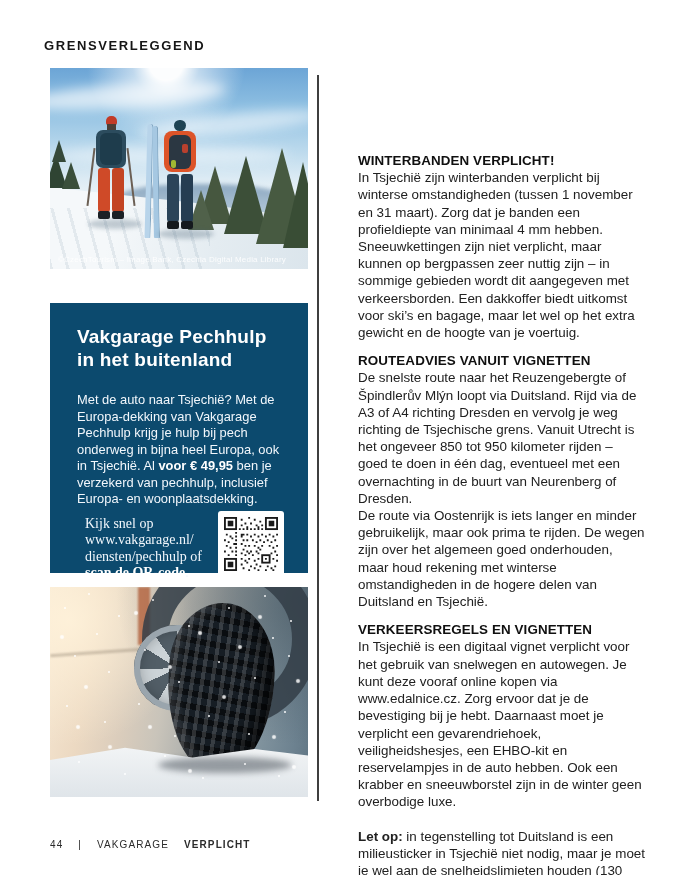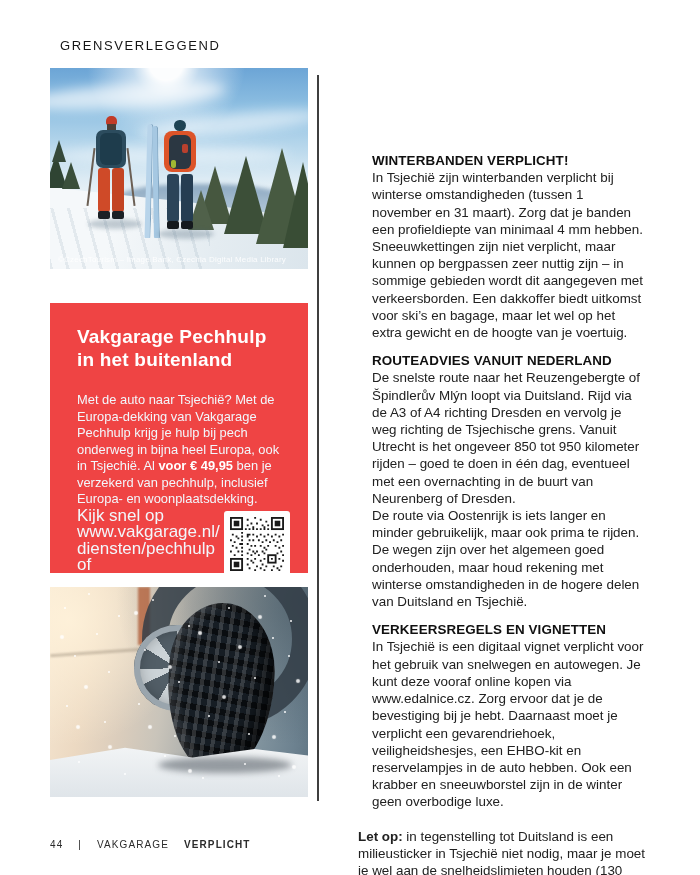--- a/index.html
+++ b/index.html
@@ -3,21 +3,21 @@
 <meta charset="utf-8">
 <style>
   html,body{margin:0;padding:0;}
   body{
     width:700px;height:875px;position:relative;background:#ffffff;
     font-family:"Liberation Sans", sans-serif;color:#1f1f1f;overflow:hidden;
   }
   .abs{position:absolute;}
 
   
-  .page-header{left:60px;top:38px;font-size:13px;letter-spacing:1.6px;color:#161616;}
+  .page-header{left:44px;top:38px;font-size:13px;letter-spacing:1.6px;color:#161616;font-weight:bold;}
   .column-divider{left:317px;top:75px;width:2px;height:726px;background:#3f3f3f;}
   .page-footer{left:50px;top:839px;font-size:10px;letter-spacing:1.1px;color:#2b2b2b;display:flex;gap:15px;}
   .page-footer .b{font-weight:700;}
 
   
   .photo1{left:50px;top:68px;width:258px;height:201px;overflow:hidden;
     background:linear-gradient(180deg,#6ca5d6 0%,#8fc0e2 20%,#b9d8ec 40%,#dcebf4 55%,#edf4f8 65%);}
   .p1-sun{left:0;top:0;width:258px;height:120px;
     background:radial-gradient(circle at 45% -4%,rgba(255,255,255,.98) 0 9%,rgba(255,255,255,.55) 18%,rgba(255,255,255,0) 42%);}
   .p1-cloud{background:rgba(255,255,255,.65);border-radius:50%;filter:blur(6px);}
@@ -64,28 +64,28 @@
   .sr-patch{left:13px;top:40px;width:5px;height:8px;background:#9fb832;border-radius:2px;}
   .sr-patch2{left:24px;top:24px;width:6px;height:9px;background:#b8402e;border-radius:2px;}
   .sr-leg1{left:9px;top:54px;width:12px;height:48px;background:#2b4459;border-radius:3px;}
   .sr-leg2{left:23px;top:54px;width:12px;height:48px;background:#253d52;border-radius:3px;}
   .sr-boot1{left:9px;top:101px;width:12px;height:8px;background:#14191d;border-radius:2px;}
   .sr-boot2{left:23px;top:101px;width:12px;height:8px;background:#14191d;border-radius:2px;}
   .sr-shadow{left:0px;top:109px;width:56px;height:10px;}
   .photo-credit{left:8px;bottom:5px;font-size:8px;letter-spacing:.2px;color:rgba(255,255,255,.88);}
 
   
-  .promo{left:50px;top:303px;width:258px;height:270px;background:#ef4444;box-sizing:border-box;
+  .promo{left:50px;top:303px;width:258px;height:270px;background:#0c4a6e;box-sizing:border-box;
     padding:22px 24px 0 27px;}
   .promo-title{font-size:19px;line-height:23px;font-weight:700;color:#ffffff;letter-spacing:.2px;}
   .promo-title span{display:block;}
   .promo-body{margin:21px 0 0;font-size:12.9px;line-height:16.5px;color:#f2f7fc;}
   .promo .b{font-weight:700;color:#ffffff;}
   .promo-bottom{display:flex;align-items:flex-start;}
-  .promo-cta{flex:1;margin:0;font-size:17px;line-height:16.5px;color:#f2f7fc;}
+  .promo-cta{flex:1;margin:8px;font-size:14px;line-height:16.5px;color:#f2f7fc;font-family:Liberation Serif, serif;}
   .promo-cta .line{display:block;}
   .qr{width:66px;height:66px;background:#ffffff;border-radius:3px;box-sizing:border-box;padding:6px;margin:3px 0 0 4px;}
   .qr svg{display:block;width:54px;height:54px;}
 
   
   .photo2{left:50px;top:587px;width:258px;height:210px;overflow:hidden;
     background:linear-gradient(100deg,#f6e7d2 0%,#ecd9c2 18%,#dbcdbc 32%,#c9c4ba 45%,#a7abaa 60%,#8496a0 78%,#6d8290 92%,#5f7482 100%);}
   .p2-darkcorner{left:0;top:0;width:258px;height:210px;
     background:radial-gradient(ellipse at 97% 6%,rgba(55,70,80,.55),transparent 52%);}
   .p2-glow{left:0;top:0;width:258px;height:210px;
@@ -121,21 +121,21 @@
     228px 188px 0 0 rgba(255,255,255,.95),46px 46px 0 0 rgba(255,255,255,.9),222px 50px 0 0 rgba(255,255,255,.95);}
   .p2-flakes::after{content:"";position:absolute;width:4px;height:4px;border-radius:50%;background:transparent;
     box-shadow:84px 24px 1px 0 rgba(255,255,255,.85),188px 58px 1px 0 rgba(255,255,255,.85),34px 98px 1px 0 rgba(255,255,255,.85),
     148px 44px 1px 0 rgba(255,255,255,.85),222px 148px 1px 0 rgba(255,255,255,.85),58px 158px 1px 0 rgba(255,255,255,.85),
     118px 78px 1px 0 rgba(255,255,255,.85),246px 92px 1px 0 rgba(255,255,255,.85),10px 48px 1px 0 rgba(255,255,255,.85),
     172px 108px 1px 0 rgba(255,255,255,.85),98px 138px 1px 0 rgba(255,255,255,.85),208px 28px 1px 0 rgba(255,255,255,.85),
     138px 182px 1px 0 rgba(255,255,255,.85),26px 138px 1px 0 rgba(255,255,255,.85),242px 178px 1px 0 rgba(255,255,255,.85);}
 
   
   .article{left:358px;top:152px;width:288px;font-size:13.4px;line-height:17.2px;color:#212121;}
-  .article section{margin:0 0 11px 14px;}
+  .article section{margin:0 0 11px 0;}
   .article h3{margin:0;font-size:13.4px;line-height:17.2px;font-weight:700;color:#101010;letter-spacing:.1px;}
   .article p{margin:0;}
   .article .note{margin-top:17px;}
   .article .note .b{font-weight:700;text-align:right;}
 </style>
 </head>
 <body>
 
 <div class="abs page-header">GRENSVERLEGGEND</div>
 
@@ -240,21 +240,21 @@
   <div class="abs p2-tireshadow"></div>
   <div class="abs p2-flakes"></div>
 </div>
 
 <div class="abs article">
   <section>
     <h3>WINTERBANDEN VERPLICHT!</h3>
     <p>In Tsjechië zijn winterbanden verplicht bij winterse omstandigheden (tussen 1 november en 31 maart). Zorg dat je banden een profieldiepte van minimaal 4 mm hebben. Sneeuwkettingen zijn niet verplicht, maar kunnen op bergpassen zeer nuttig zijn – in sommige gebieden wordt dit aangegeven met verkeersborden. Een dakkoffer biedt uitkomst voor ski’s en bagage, maar let wel op het extra gewicht en de hoogte van je voertuig.</p>
   </section>
   <section>
-    <h3>ROUTEADVIES VANUIT NEDERLAND</h3>
+    <h3>ROUTEADVIES VANUIT VIGNETTEN</h3>
     <p>De snelste route naar het Reuzengebergte of Špindlerův Mlýn loopt via Duitsland. Rijd via de A3 of A4 richting Dresden en vervolg je weg richting de Tsjechische grens. Vanuit Utrecht is het ongeveer 850 tot 950 kilometer rijden – goed te doen in één dag, eventueel met een overnachting in de buurt van Neurenberg of Dresden.</p>
     <p>De route via Oostenrijk is iets langer en minder gebruikelijk, maar ook prima te rijden. De wegen zijn over het algemeen goed onderhouden, maar houd rekening met winterse omstandigheden in de hogere delen van Duitsland en Tsjechië.</p>
   </section>
   <section>
     <h3>VERKEERSREGELS EN VIGNETTEN</h3>
     <p>In Tsjechië is een digitaal vignet verplicht voor het gebruik van snelwegen en autowegen. Je kunt deze vooraf online kopen via www.edalnice.cz. Zorg ervoor dat je de bevestiging bij je hebt. Daarnaast moet je verplicht een gevarendriehoek, veiligheidshesjes, een EHBO-kit en reservelampjes in de auto hebben. Ook een krabber en sneeuwborstel zijn in de winter geen overbodige luxe.</p>
   </section>
   <p class="note"><span class="b">Let op:</span><span> in tegenstelling tot Duitsland is een milieusticker in Tsjechië niet nodig, maar je moet je wel aan de snelheidslimieten houden (130 km/u op snelwegen, 90 km/u buiten de bebouwde kom en 50 km/u in dorpen en steden).</span></p>
 </div>
 

